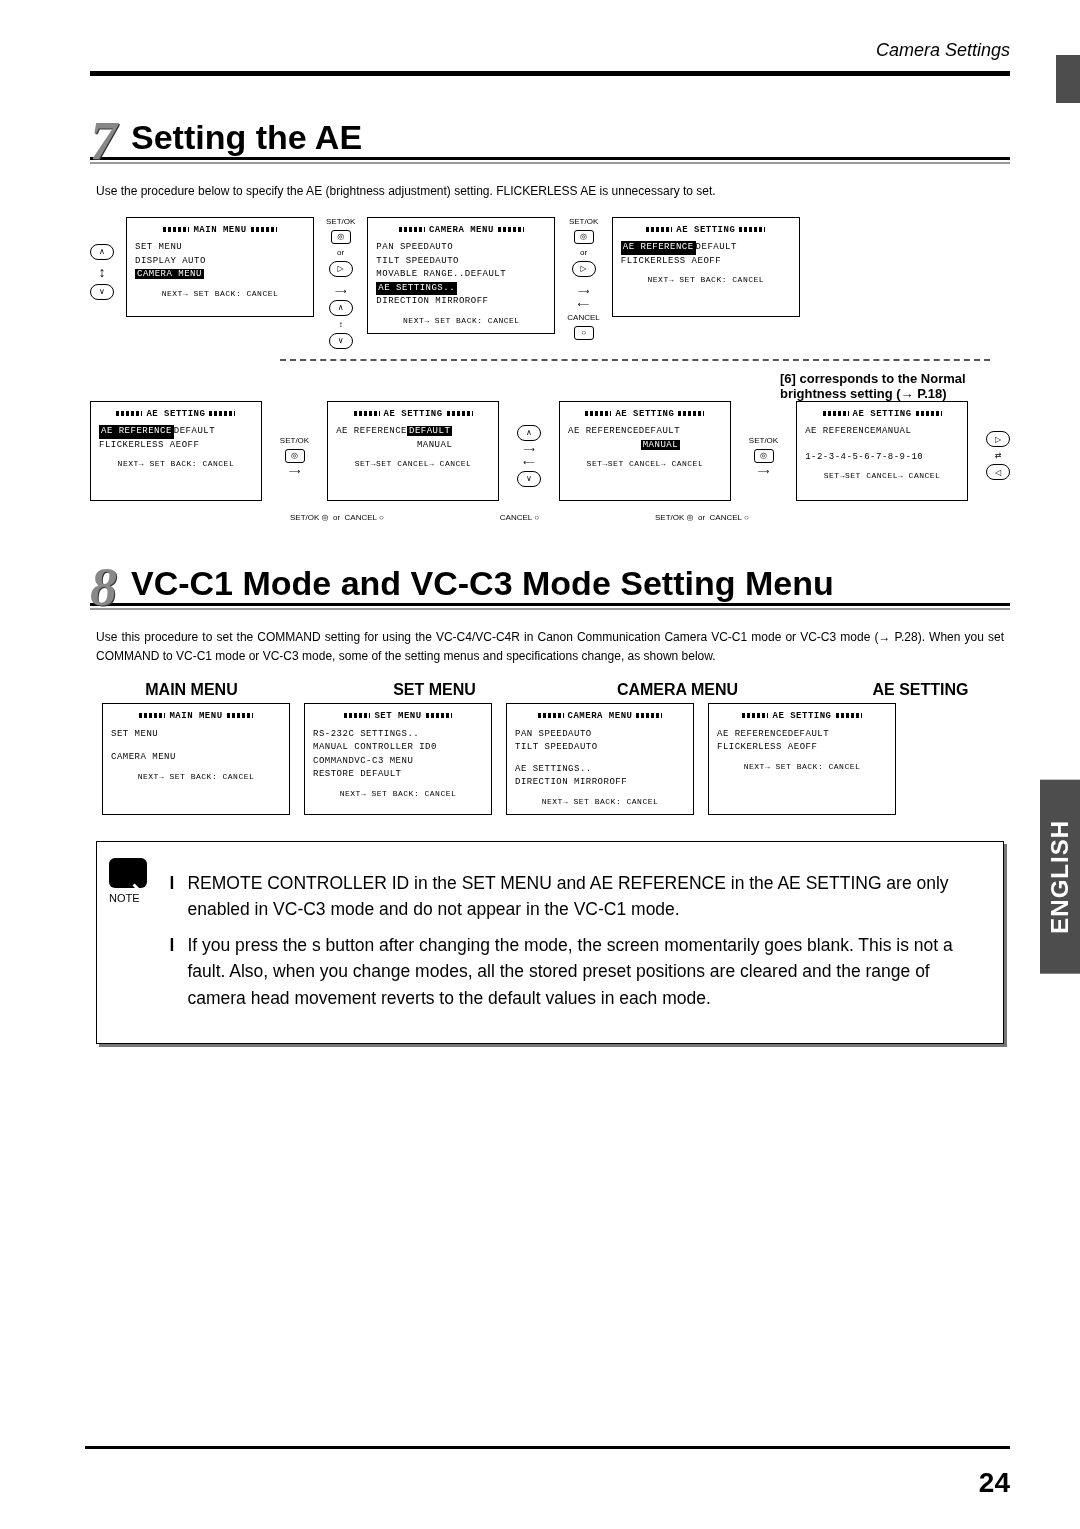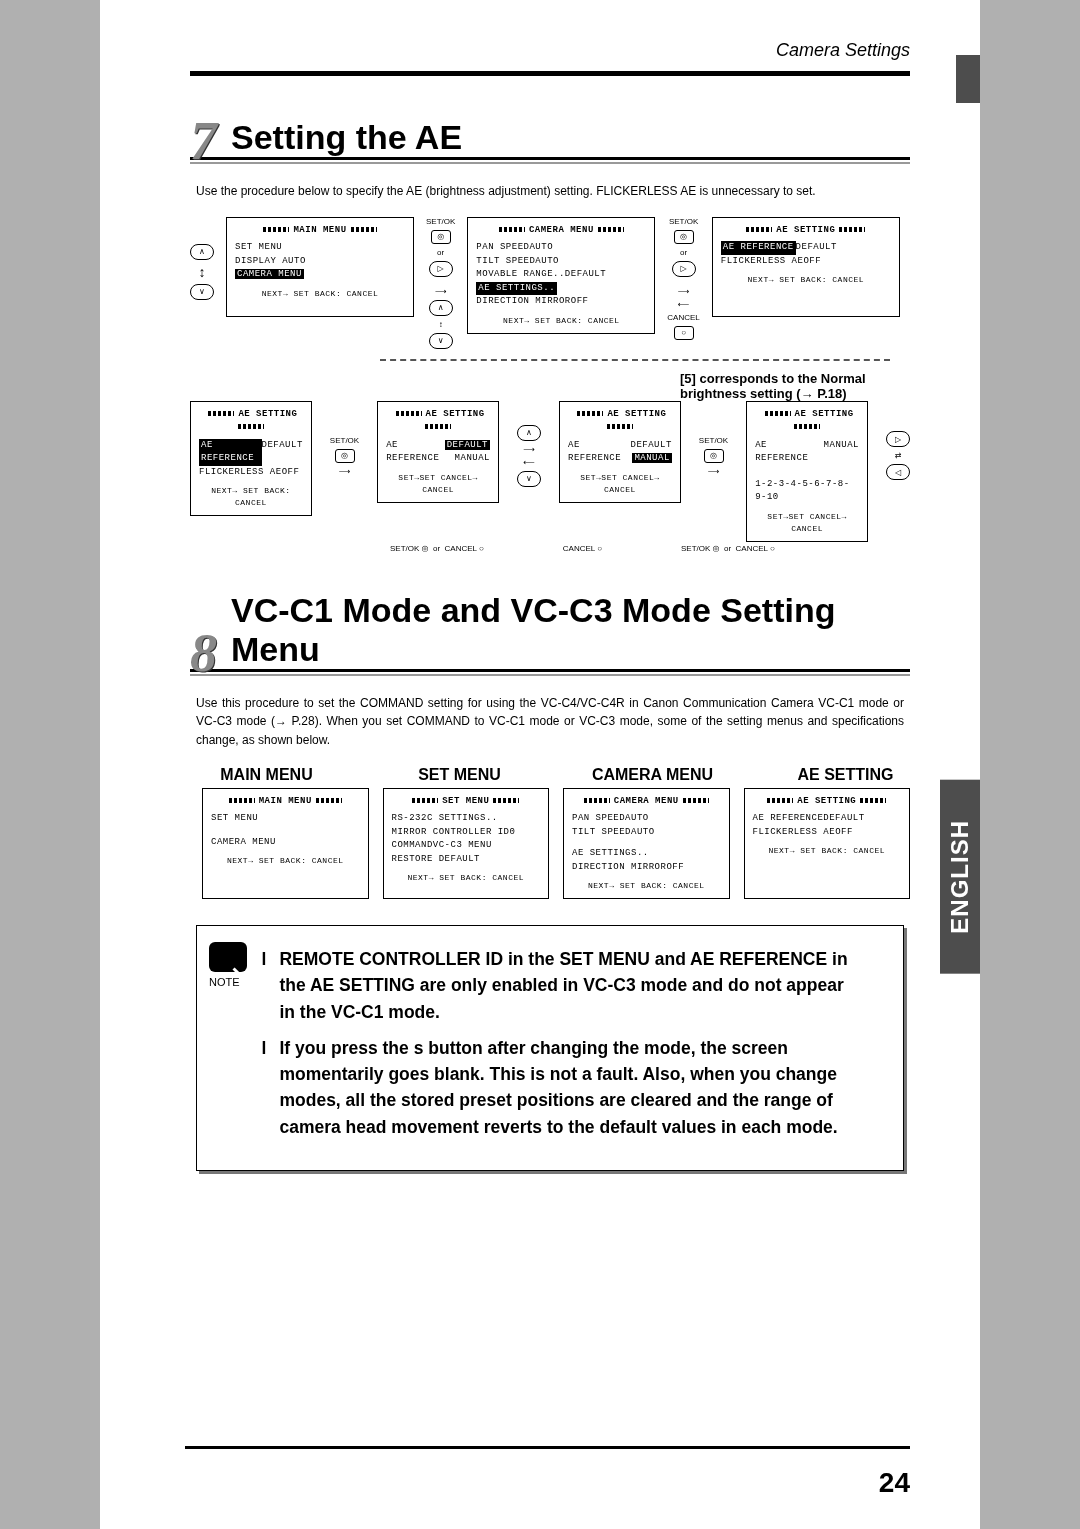--- a/index.html
+++ b/index.html
@@ -3,21 +3,21 @@
 <meta charset="utf-8">
 <style>
   body {
     margin: 0;
     padding: 0;
     background: #b0b0b0;
     font-family: Arial, Helvetica, sans-serif;
     color: #000;
   }
   .page {
-    width: 880px;
+    width: 1080px;
     height: 1529px;
     background: #fff;
     margin: 0 auto;
     position: relative;
     box-sizing: border-box;
     padding: 40px 70px 40px 90px;
   }
   .hdr-right {
     text-align: right;
     font-style: italic;
@@ -188,21 +188,21 @@
     transform:rotate(-45deg);
   }
   .note-icon .lbl{ font-size:11px; margin-top:4px;text-align:left;}
   .note-body{
     display:inline-block;
     width: calc(100% - 60px);
     vertical-align: top;
     font-size: 17.5px;
     line-height:1.5;
   }
-  .note-body ul{margin:4px;padding-left:18px;font-weight:bold;}
+  .note-body ul{margin:12px;padding-left:18px;}
   .note-body li{margin-bottom:10px; list-style: none; position:relative; padding-left:0;}
   .note-body li::before{
     content:"l";
     font-weight:bold;
     position:absolute;
     left:-18px;
   }
   .side-lang {
     position:absolute;
     right:0;
@@ -319,21 +319,21 @@
             <span>OFF</span>
           </div>
         <div class="foot">NEXT→ SET   BACK: CANCEL</div>
       </div>
     </div>
 
     <div class="dashed-line"></div>
 
     <div style="display:flex;">
       <div style="flex:1"></div>
-      <div class="flow-note">[5] corresponds to the Normal brightness setting (→ P.18)</div>
+      <div class="flow-note">[6] corresponds to the Normal brightness setting (→ P.18)</div>
     </div>
 
     <div class="row2-wrap">
       <div class="osd">
         <div class="title-line">AE SETTING</div>
         <div class="row">
             <span class="hl">AE REFERENCE</span>
             <span>DEFAULT</span>
           </div>
         <div class="row">
@@ -390,21 +390,21 @@
         <div class="foot">SET→SET CANCEL→ CANCEL</div>
       </div>
 
       <div class="btwn">
         <div class="rbtn">▷</div>
         <div>⇄</div>
         <div class="rbtn">◁</div>
       </div>
     </div>
 
-    <div style="display:flex;gap:79px;margin-left:200px;margin-top:2px;font-size:8px;">
+    <div style="display:flex;gap:116px;margin-left:200px;margin-top:2px;font-size:8px;">
       <div>
         <span>SET/OK</span> ◎&nbsp;&nbsp;<span>or</span>&nbsp;&nbsp;<span>CANCEL</span> ○
       </div>
       <div>
         <span>CANCEL</span> ○
       </div>
       <div>
         <span>SET/OK</span> ◎&nbsp;&nbsp;<span>or</span>&nbsp;&nbsp;<span>CANCEL</span> ○
       </div>
     </div>
@@ -431,21 +431,21 @@
       <div style="height:10px;"></div>
       <div>CAMERA MENU</div>
       <div class="foot">NEXT→ SET  BACK: CANCEL</div>
     </div>
     <div class="osd">
       <div class="title-line">SET MENU</div>
       <div class="row">
           <span>RS-232C SETTINGS..</span>
         </div>
       <div class="row">
-          <span>MIRROR CONTROLLER ID</span>
+          <span>MANUAL CONTROLLER ID</span>
           <span>0</span>
         </div>
       <div class="row">
           <span>COMMAND</span>
           <span>VC-C3 MENU</span>
         </div>
       <div class="row">
           <span>RESTORE DEFAULT</span>
         </div>
       <div class="foot">NEXT→ SET   BACK: CANCEL</div>

